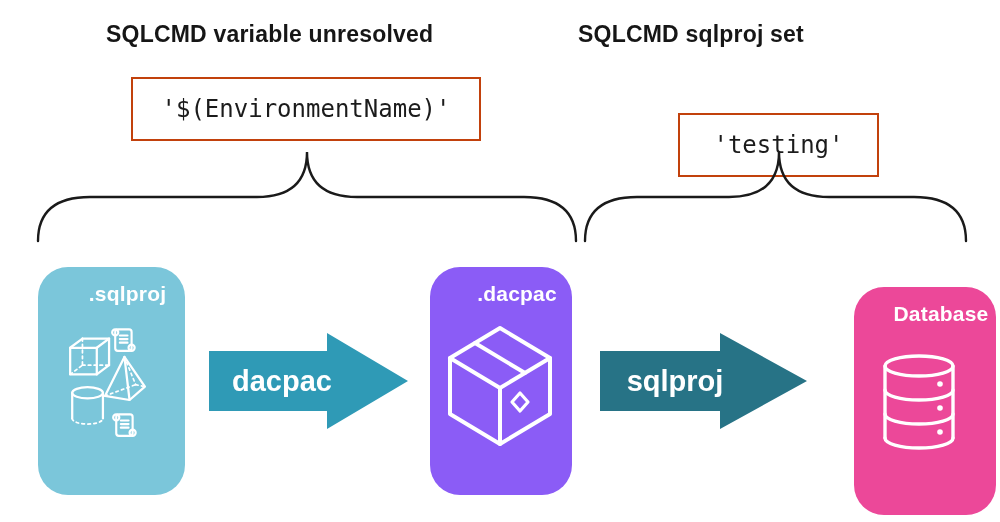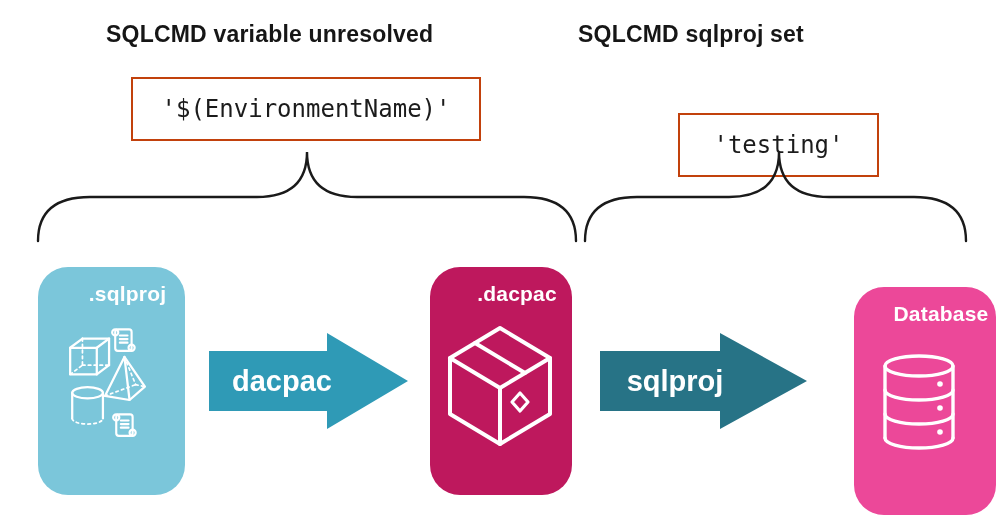--- a/index.html
+++ b/index.html
@@ -24,21 +24,21 @@
   .code{
     font-family:"DejaVu Sans Mono","Liberation Mono",monospace;
     font-size:24px;color:#1b1b1b;white-space:pre;
   }
   .overlay{position:absolute;left:0;top:0;width:1000px;height:522px;}
   .brace{fill:none;stroke:#1a1a1a;stroke-width:2.4;stroke-linecap:round;}
   .node{
     position:absolute;top:267px;height:228px;border-radius:30px;
   }
   .node1{left:38px;width:147px;background:#7BC6DA;}
-  .node2{left:430px;width:142px;background:#be185d;}
+  .node2{left:430px;width:142px;background:#8b5cf6;}
   .node3{left:854px;width:142px;background:#ec4899;margin-top:20px;}
   .node-title{
     margin-top:15px;text-align:center;color:#ffffff;
     font-size:21px;font-weight:bold;letter-spacing:0.2px;padding-left:32px;
   }
   .node-icon{position:absolute;}
   .icon-sqlproj{left:16px;top:48px;}
   .icon-dacpac{left:16px;top:55px;}
   .icon-db{left:27px;top:67px;}
   .arrow-label{

